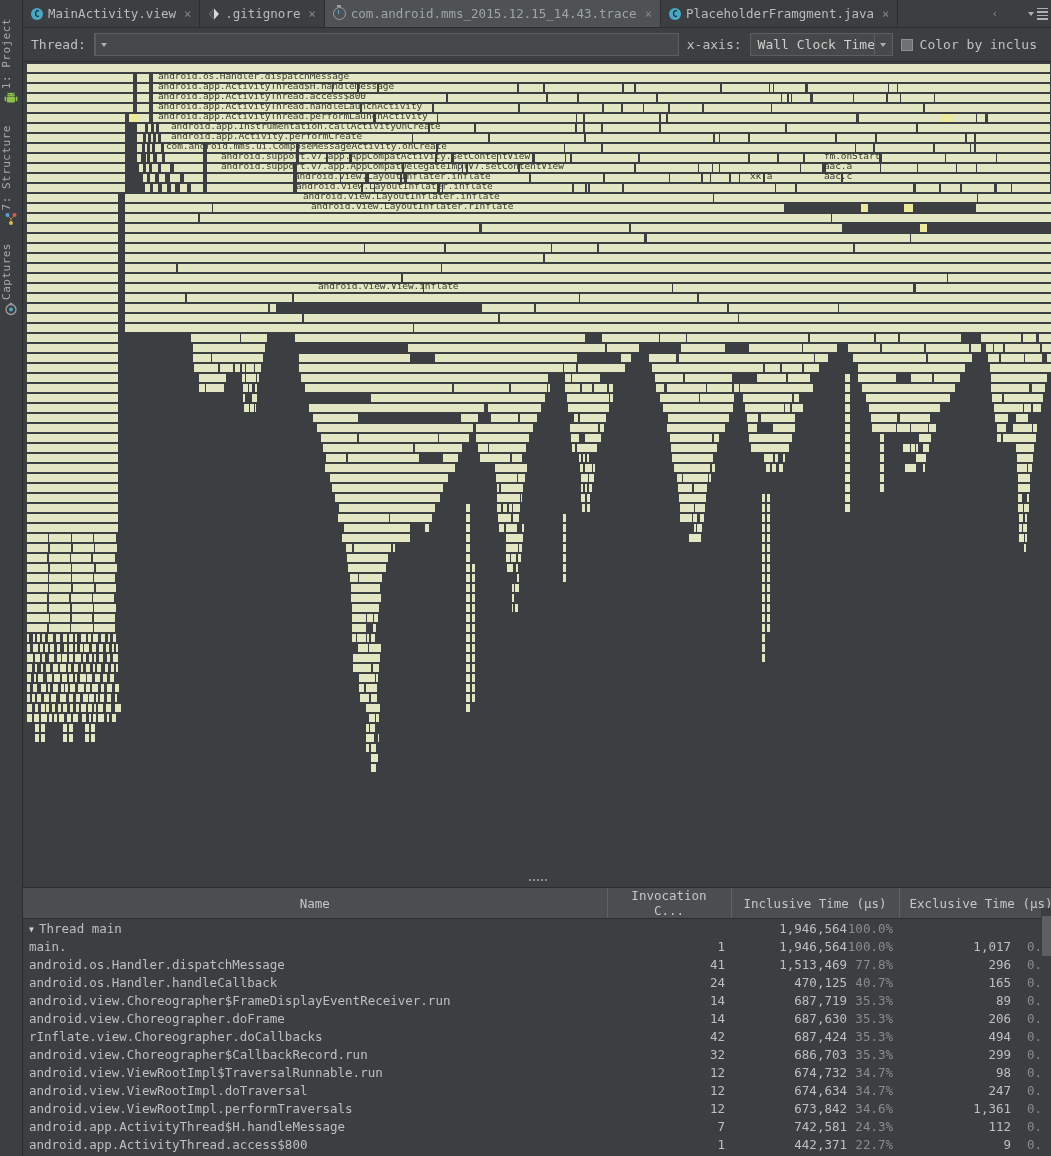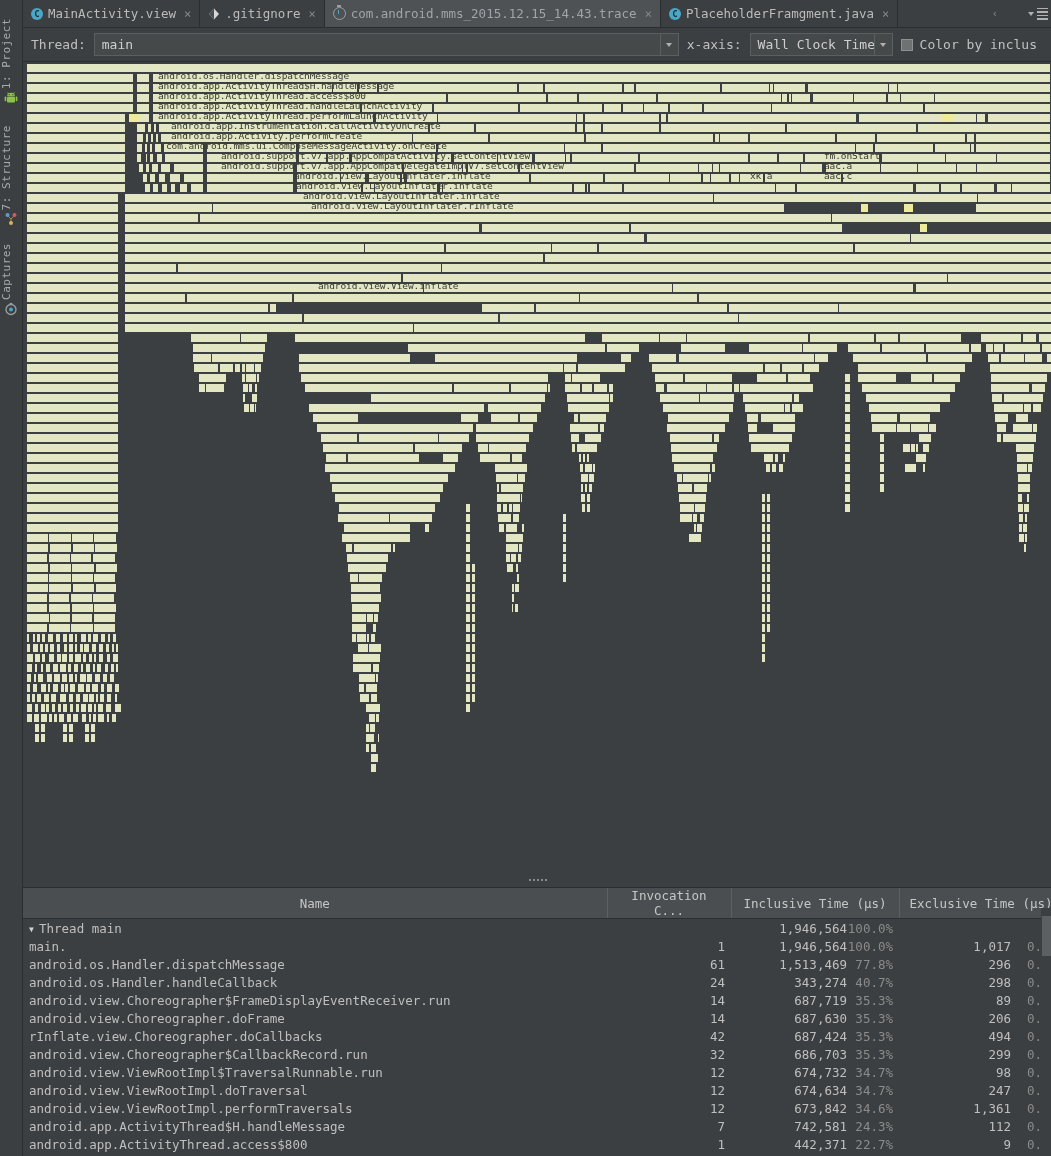--- a/index.html
+++ b/index.html
@@ -252,21 +252,20 @@
             <i></i>
             <i></i>
             <i></i>
           </span>
       </div>
     </div>
 
     <div class="toolbar">
       <span class="tb-label">Thread:</span>
       <div class="combo" id="thread-combo">
-        <span class="val">main</span>
         <span class="arrow">
           <span class="tri-down"></span>
         </span>
       </div>
       <span class="tb-label">x-axis:</span>
       <div class="combo" id="xaxis-combo">
         <span class="val">Wall Clock Time</span>
         <span class="arrow">
           <span class="tri-down"></span>
         </span>
@@ -1892,29 +1891,29 @@
                 <td class="c-num"><span class="numv"></span><span class="pct"></span></td>
               </tr>
               <tr>
                 <td class="c-name indent1">main.</td>
                 <td class="c-num">1</td>
                 <td class="c-num"><span class="numv">1,946,564</span><span class="pct">100.0%</span></td>
                 <td class="c-num"><span class="numv">1,017</span><span class="pct">0.1%</span></td>
               </tr>
               <tr>
                 <td class="c-name indent2">android.os.Handler.dispatchMessage</td>
-                <td class="c-num">61</td>
+                <td class="c-num">41</td>
                 <td class="c-num"><span class="numv">1,513,469</span><span class="pct">77.8%</span></td>
                 <td class="c-num"><span class="numv">296</span><span class="pct">0.0%</span></td>
               </tr>
               <tr>
                 <td class="c-name indent2">android.os.Handler.handleCallback</td>
                 <td class="c-num">24</td>
-                <td class="c-num"><span class="numv">343,274</span><span class="pct">40.7%</span></td>
-                <td class="c-num"><span class="numv">298</span><span class="pct">0.0%</span></td>
+                <td class="c-num"><span class="numv">470,125</span><span class="pct">40.7%</span></td>
+                <td class="c-num"><span class="numv">165</span><span class="pct">0.0%</span></td>
               </tr>
               <tr>
                 <td class="c-name indent2">android.view.Choreographer$FrameDisplayEventReceiver.run</td>
                 <td class="c-num">14</td>
                 <td class="c-num"><span class="numv">687,719</span><span class="pct">35.3%</span></td>
                 <td class="c-num"><span class="numv">89</span><span class="pct">0.0%</span></td>
               </tr>
               <tr>
                 <td class="c-name indent2">android.view.Choreographer.doFrame</td>
                 <td class="c-num">14</td>

